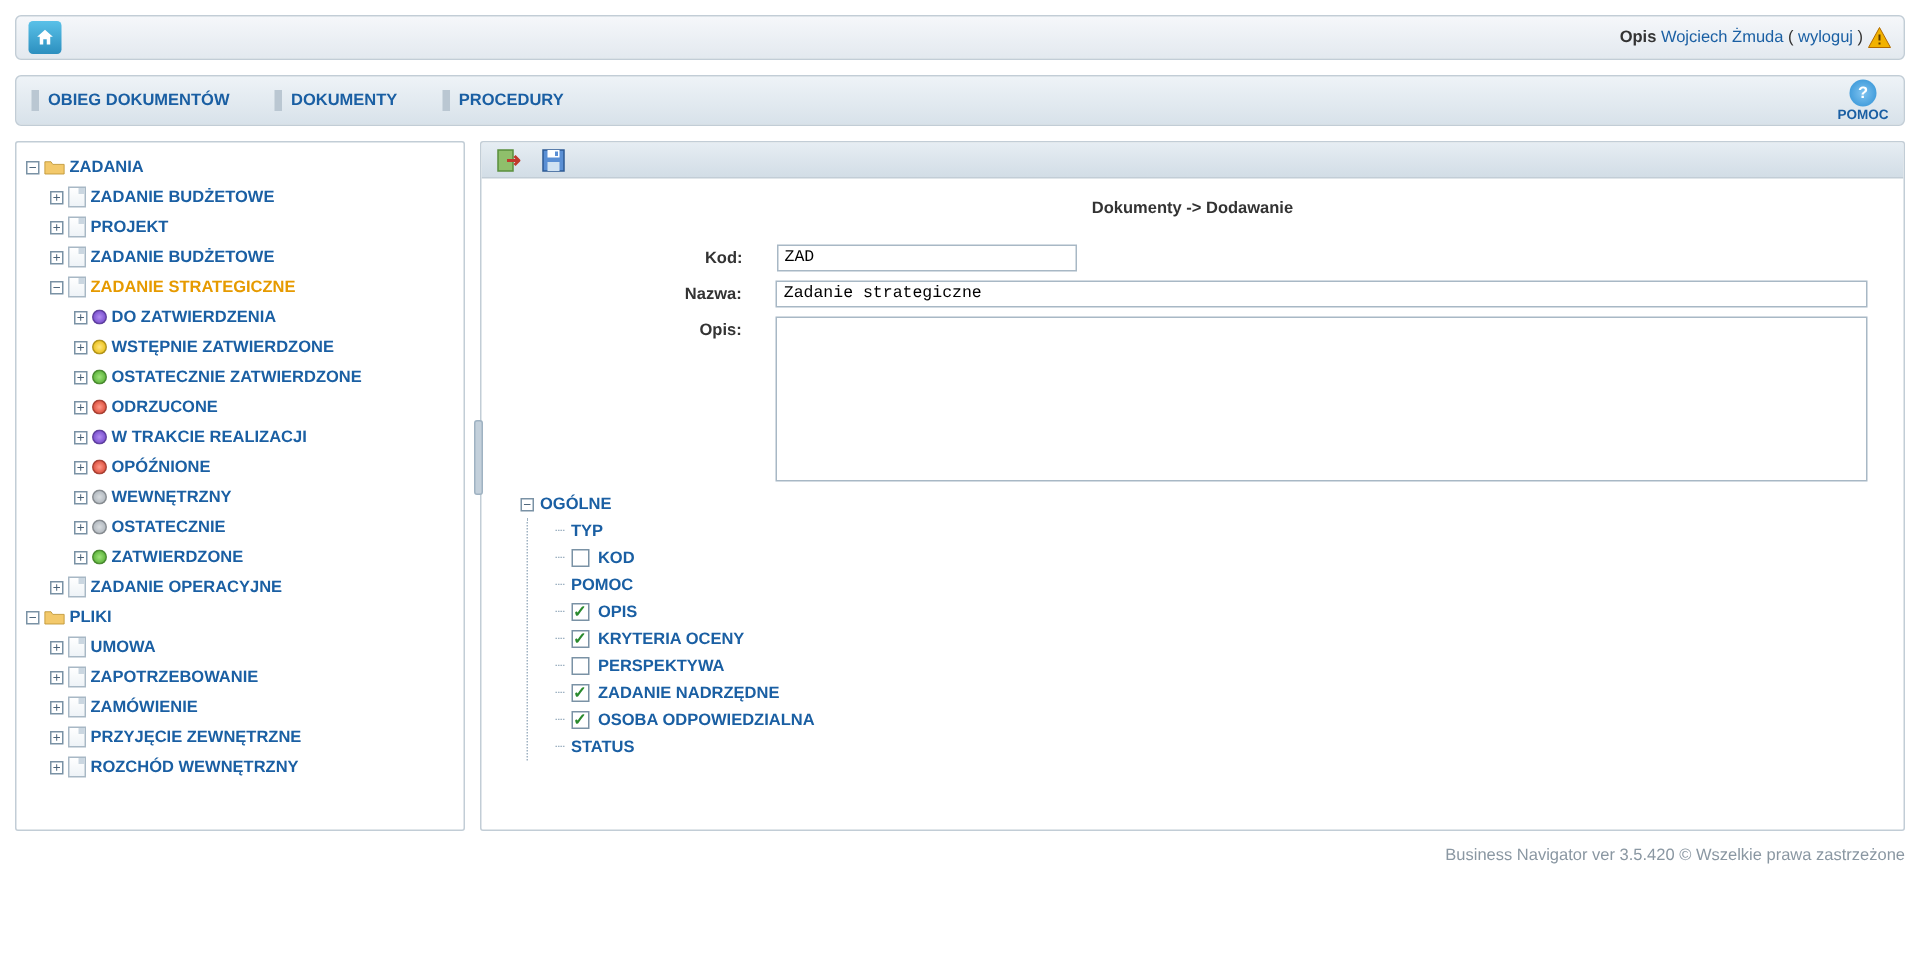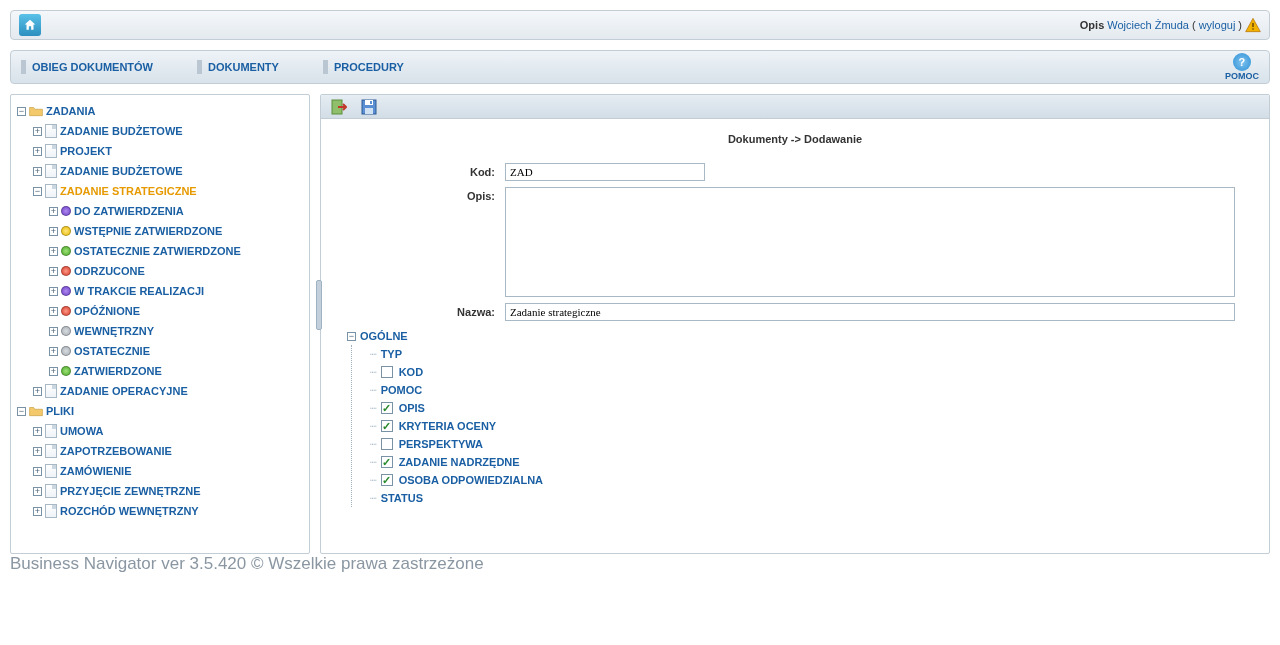--- a/index.html
+++ b/index.html
@@ -6,21 +6,21 @@
 body { font-family: Arial, sans-serif; font-size: 11px; color: #333; background: #fff; }
 .app { width: 1280px; height: 645px; position: relative; background: #fff; padding: 10px; }
 .topbar { height: 30px; background: linear-gradient(#f5f7fa,#e3e9ef); border: 1px solid #c2cdd6; border-radius: 4px; display: flex; align-items: center; justify-content: space-between; padding: 0 8px; }
 .home-btn { width: 22px; height: 22px; background: linear-gradient(#5ac1e8,#2c8fbf); border-radius: 3px; display: flex; align-items: center; justify-content: center; cursor: pointer; }
 .home-btn svg { fill: #fff; }
 .welcome { font-size: 11px; color: #333; display: flex; align-items: center; gap: 3px; }
 .welcome .bold { font-weight: bold; }
 .welcome a { color: #1a5fa3; text-decoration: none; }
 .warn-icon { display:inline-flex; }
 .menubar { margin-top: 10px; height: 34px; background: linear-gradient(#eef3f7,#d8e2ea); border: 1px solid #c2cdd6; border-radius: 4px; display: flex; align-items: center; justify-content: space-between; padding: 0 10px; }
-.menu-links { display: flex; gap: 44px; }
+.menu-links { display: flex; gap: 30px; }
 .menu-item { display:flex; align-items:center; gap:6px; color: #1a5fa3; font-weight: bold; font-size: 11px; cursor: pointer; }
 .menu-sep { width:5px; height:14px; background: #bac7d2; }
 .help { text-align: center; cursor: pointer; }
 .help-icon { width:18px; height:18px; border-radius:50%; background: radial-gradient(#7fc3f0,#2c8fd4); display:flex; align-items:center; justify-content:center; color:#fff; font-weight:bold; margin: 0 auto; }
 .help-label { font-size:9px; color:#1a5fa3; font-weight:bold; }
 .workspace { margin-top: 10px; display: flex; gap: 10px; height: 460px; }
 .sidebar { width: 300px; border: 1px solid #c2cdd6; border-radius: 2px; background:#fff; position: relative; overflow: hidden; }
 .sidebar-inner { position:absolute; inset:0; overflow-y: scroll; padding: 6px 4px; }
 .sidebar-inner::-webkit-scrollbar { width: 16px; }
 .sidebar-inner::-webkit-scrollbar-track { background: #e8eef3; border-left:1px solid #c2cdd6; }
@@ -46,35 +46,35 @@
 .toolbar { height:24px; background: linear-gradient(#e6edf3,#d2dde6); border-bottom:1px solid #c2cdd6; display:flex; align-items:center; gap:14px; padding:0 10px; }
 .tool-btn { width:16px; height:16px; cursor:pointer; display:inline-flex; }
 .main-body { flex:1; overflow-y: scroll; padding: 14px 24px; }
 .main-body::-webkit-scrollbar { width: 16px; }
 .main-body::-webkit-scrollbar-track { background: #e8eef3; border-left:1px solid #c2cdd6; }
 .main-body::-webkit-scrollbar-thumb { background: #c3d0db; border:1px solid #9fb2c2; border-radius:2px; }
 .main-body::-webkit-scrollbar-button { height:16px; background:#d8e2ea; border:1px solid #9fb2c2; }
 .breadcrumb { font-weight:bold; font-size:11px; margin-bottom: 18px; text-align: center; }
 .form-row { display:flex; margin-bottom:6px; }
 .form-label { width: 160px; text-align:right; padding-right: 10px; font-weight:bold; padding-top:3px; }
-.form-input { border:1px solid #a8b8c5; padding:2px 4px; font-size:11px; font-family:Liberation Serif, serif; }
+.form-input { border:1px solid #a8b8c5; padding:2px 4px; font-size:11px; font-family:Liberation Mono, monospace;margin-left:13px; }
 .inp-kod { width: 200px; }
 .inp-nazwa { width: 730px; }
 .inp-opis { width: 730px; height: 110px; resize:none; }
 .pola-tree { }
 .pola-tree ul { list-style:none; padding-left:18px; }
 .pola-tree > ul { padding-left:2px; }
 .pola-tree li { line-height:18px; }
 .pola-node { display:flex; align-items:center; gap:4px; }
 .pola-node a { color:#1a5fa3; font-weight:bold; text-decoration:none; }
 .chk { width:12px; height:12px; border:1px solid #7a92a5; display:inline-flex; align-items:center; justify-content:center; margin-right:2px; }
 .chk.checked::after { content:"✓"; color:#2a8a2e; font-size:11px; font-weight:bold; line-height:1; }
 .dotted { border-left:1px dotted #9fb2c2; margin-left:4px; padding-left:0; }
 .dash { color:#9fb2c2; }
-.footer { text-align:left; font-size:17px; color:#8a97a2; }
+.footer { text-align:right; font-size:11px; color:#8a97a2; margin-top:10px; }
 .resize-handle { position:absolute; left:316px; top: 280px; width:6px; height:50px; background:#c3d0db; border:1px solid #9fb2c2; border-radius:2px; cursor:col-resize; }
 </style>
 </head>
 <body>
 
 <div class="app">
   <div class="topbar">
     <div class="home-btn">
       <svg width="14" height="14" viewBox="0 0 24 24">
           <path d="M12 3l9 8h-3v9h-4v-6h-4v6H6v-9H3z"></path>
@@ -304,26 +304,26 @@
             </svg>
         </span>
       </div>
       <div class="main-body">
         <div class="breadcrumb">Dokumenty -&gt; Dodawanie</div>
         <div class="form-row">
           <div class="form-label">Kod:</div>
           <input class="form-input inp-kod" value="ZAD" style="">
         </div>
         <div class="form-row">
+          <div class="form-label">Nazwa:</div>
+          <input class="form-input inp-nazwa" value="Zadanie strategiczne" style="">
+        </div>
+        <div class="form-row">
           <div class="form-label">Opis:</div>
           <textarea class="form-input inp-opis" style=""></textarea>
-        </div>
-        <div class="form-row">
-          <div class="form-label">Nazwa:</div>
-          <input class="form-input inp-nazwa" value="Zadanie strategiczne" style="">
         </div>
         <div class="form-row">
           <div class="pola-tree">
             <ul>
               <li>
                 <div class="pola-node">
                     <span class="toggle">−</span>
                     <a>OGÓLNE</a>
                   </div>
                 <ul class="dotted">

